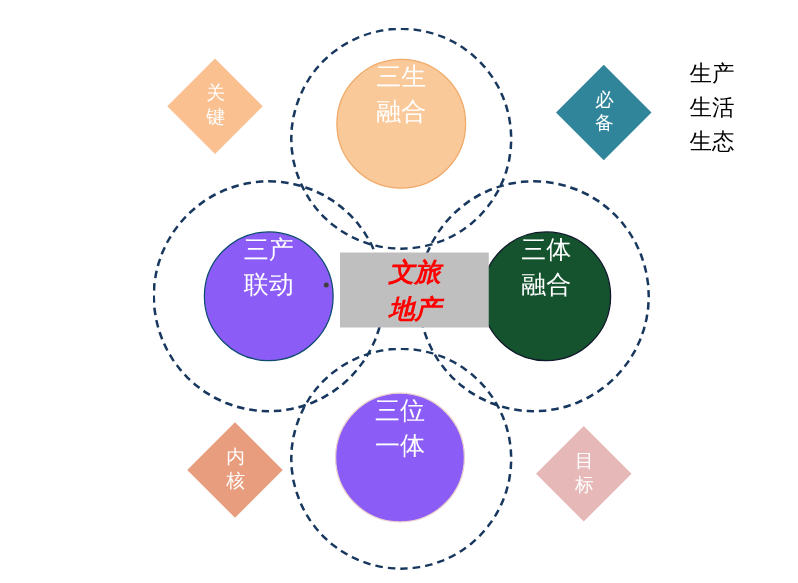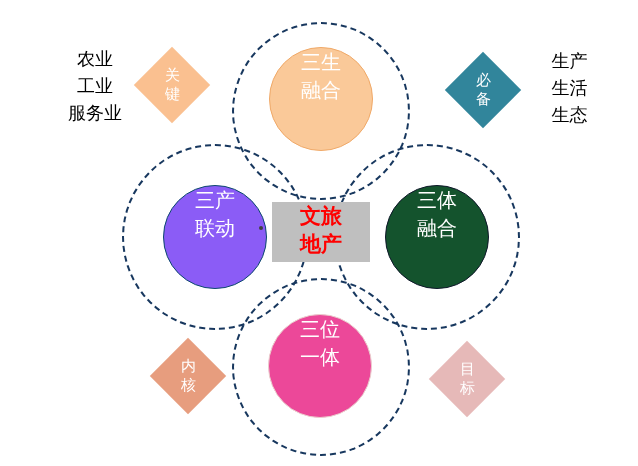--- a/index.html
+++ b/index.html
@@ -36,35 +36,36 @@
     text-align:center;
     color:#ffffff;
     font-size:20px;
     line-height:1.4;
     white-space:pre-line;
     box-sizing:border-box;
   }
   .c-top{left:269px;top:47px;background:#FAC999;border:1px solid #F0A968;}
   .c-left{left:163px;top:185px;background:#8b5cf6;border:1px solid #0c4a6e;}
   .c-right{left:385px;top:185px;background:#14532d;border:1px solid #0f172a;}
-  .c-bottom{left:268px;top:314px;background:#ec4899;border:1px solid #EACFCD;}
+  .c-bottom{left:268px;top:314px;background:#8b5cf6;border:1px solid #EACFCD;}
 
   
   .center-box{
     position:absolute;
     left:272px;top:202px;
-    width:98px;height:60px;
+    width:119px;height:60px;
     background:#BFBFBF;
-    display:flex;align-items:flex-start;justify-content:center;
+    display:flex;align-items:flex-end;justify-content:center;
     text-align:center;
     color:#FF0000;
     font-weight:bold;
     font-size:21px;
     line-height:1.35;
     white-space:pre-line;
+    font-style:italic;
   }
   .bullet-dot{
     position:absolute;
     left:259px;top:226px;
     width:4px;height:4px;
     border-radius:50%;
     background:#404040;
   }
 
   
@@ -90,21 +91,21 @@
   
   .corner-label{
     position:absolute;
     color:#000000;
     font-size:18px;
     line-height:27px;
     text-align:center;
     white-space:pre-line;
   }
   .cl-tl{left:45px;top:46px;width:100px;}
-  .cl-tr{left:522px;top:48px;width:95px;}
+  .cl-tr{left:522px;top:48px;width:95px;font-family:Liberation Mono, monospace;}
   .cl-bl{left:45px;top:332px;width:100px;}
   .cl-br{left:522px;top:338px;width:95px;}
 </style>
 </head>
 <body>
 
 <div class="stage">
 
   <div class="dashed-circle dc-top"></div>
   <div class="dashed-circle dc-left"></div>
@@ -144,20 +145,17 @@
   </div>
   <div class="diamond d-bl">
     <span class="diamond-text">内
 核</span>
   </div>
   <div class="diamond d-br">
     <span class="diamond-text">目
 标</span>
   </div>
 
-  <div class="corner-label cl-tl">农业
-工业
-服务业</div>
   <div class="corner-label cl-tr">生产
 生活
 生态</div>
 
 </div>
 
 </body></html>

